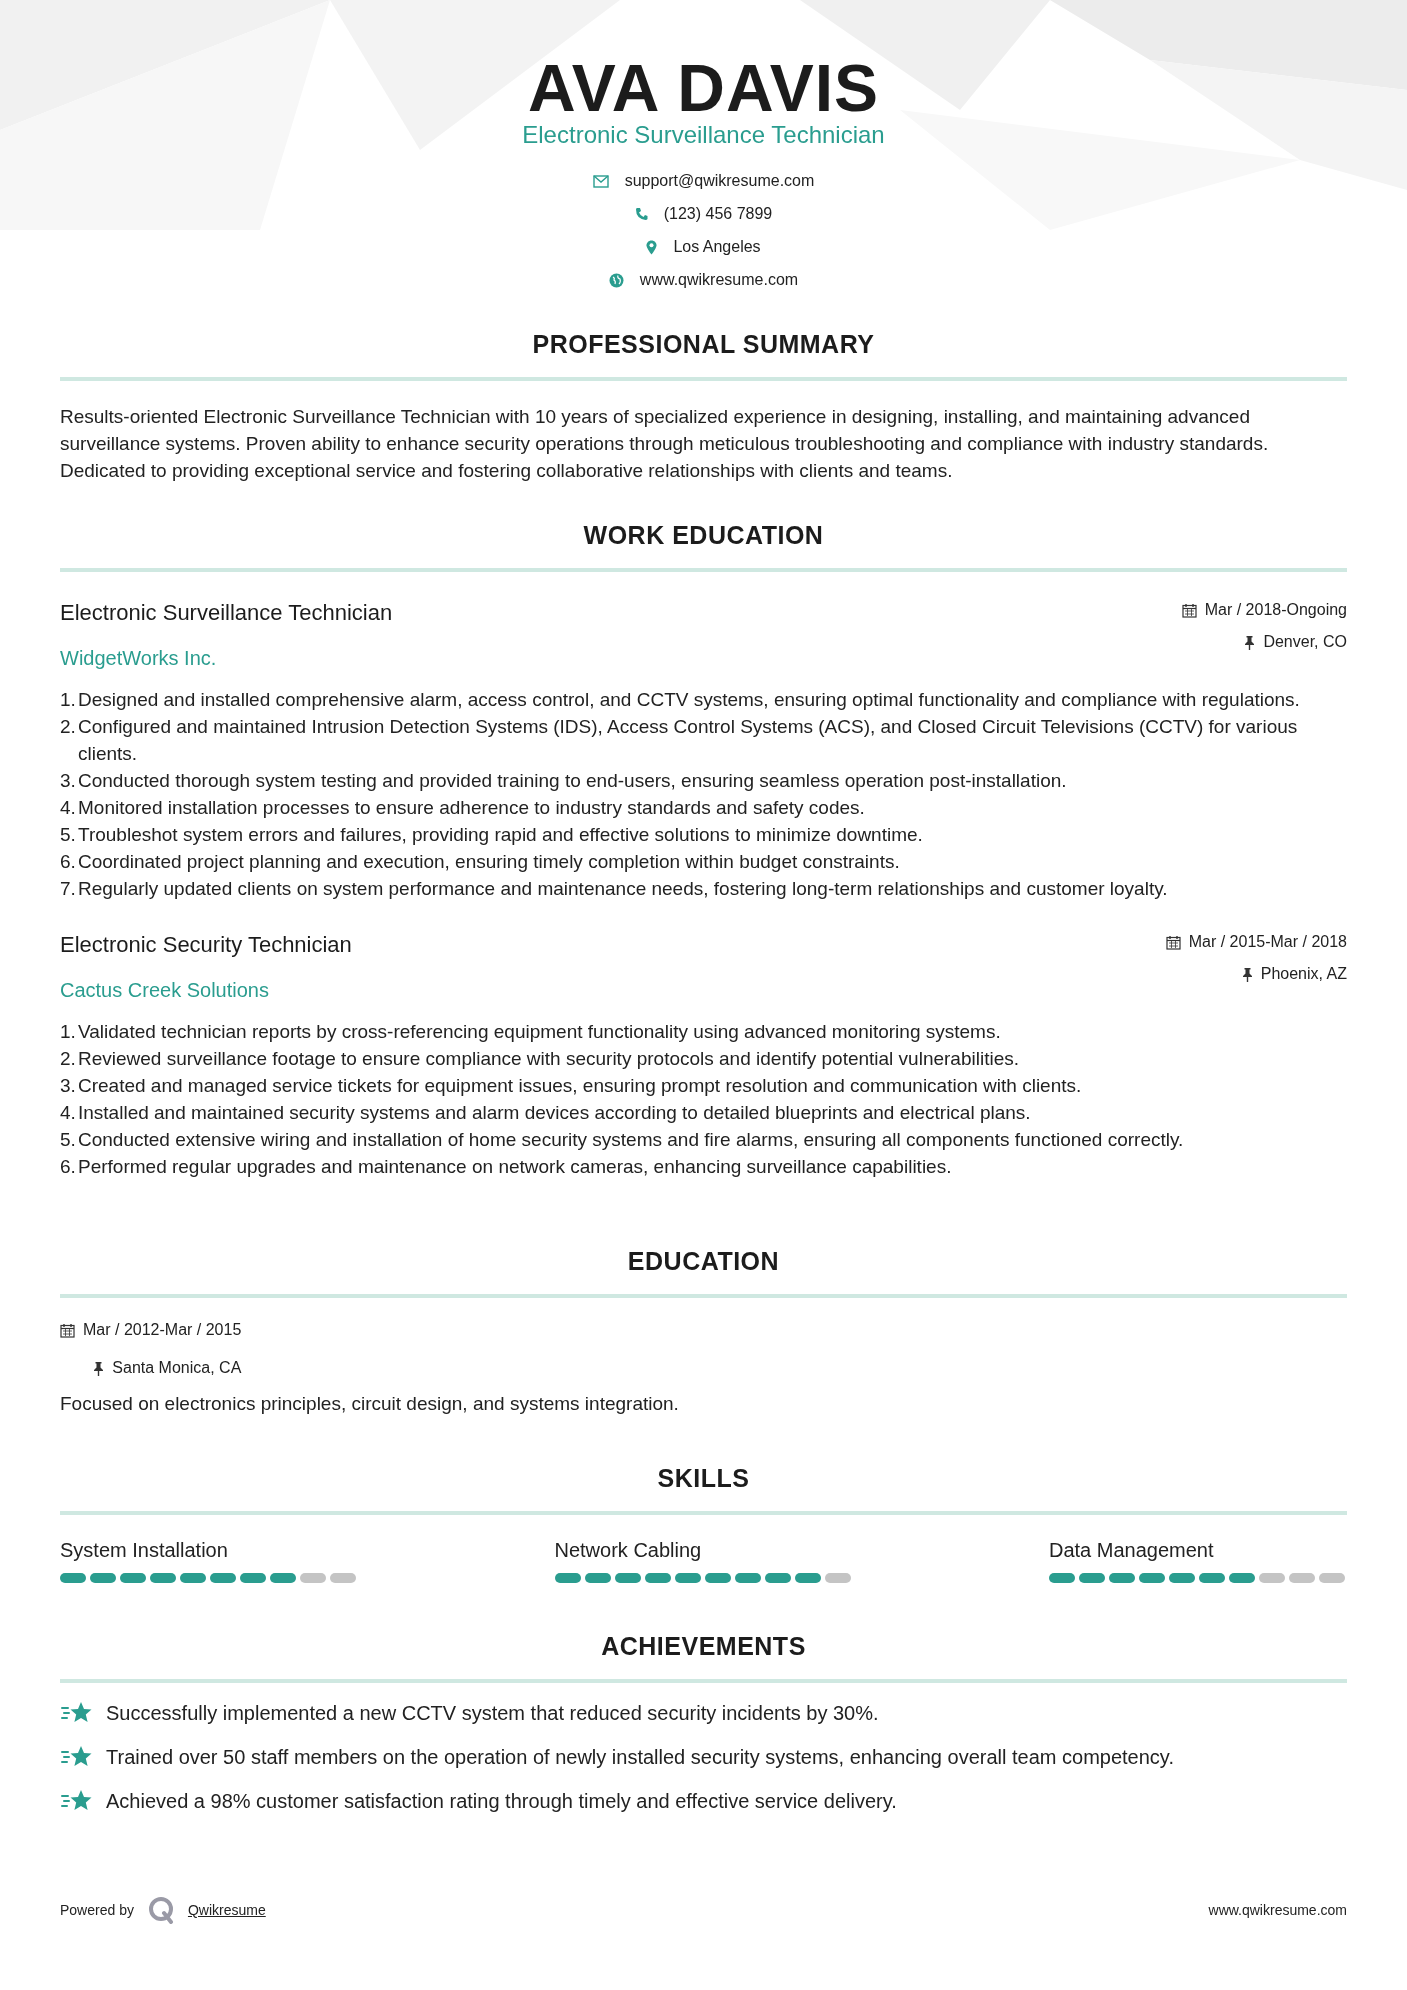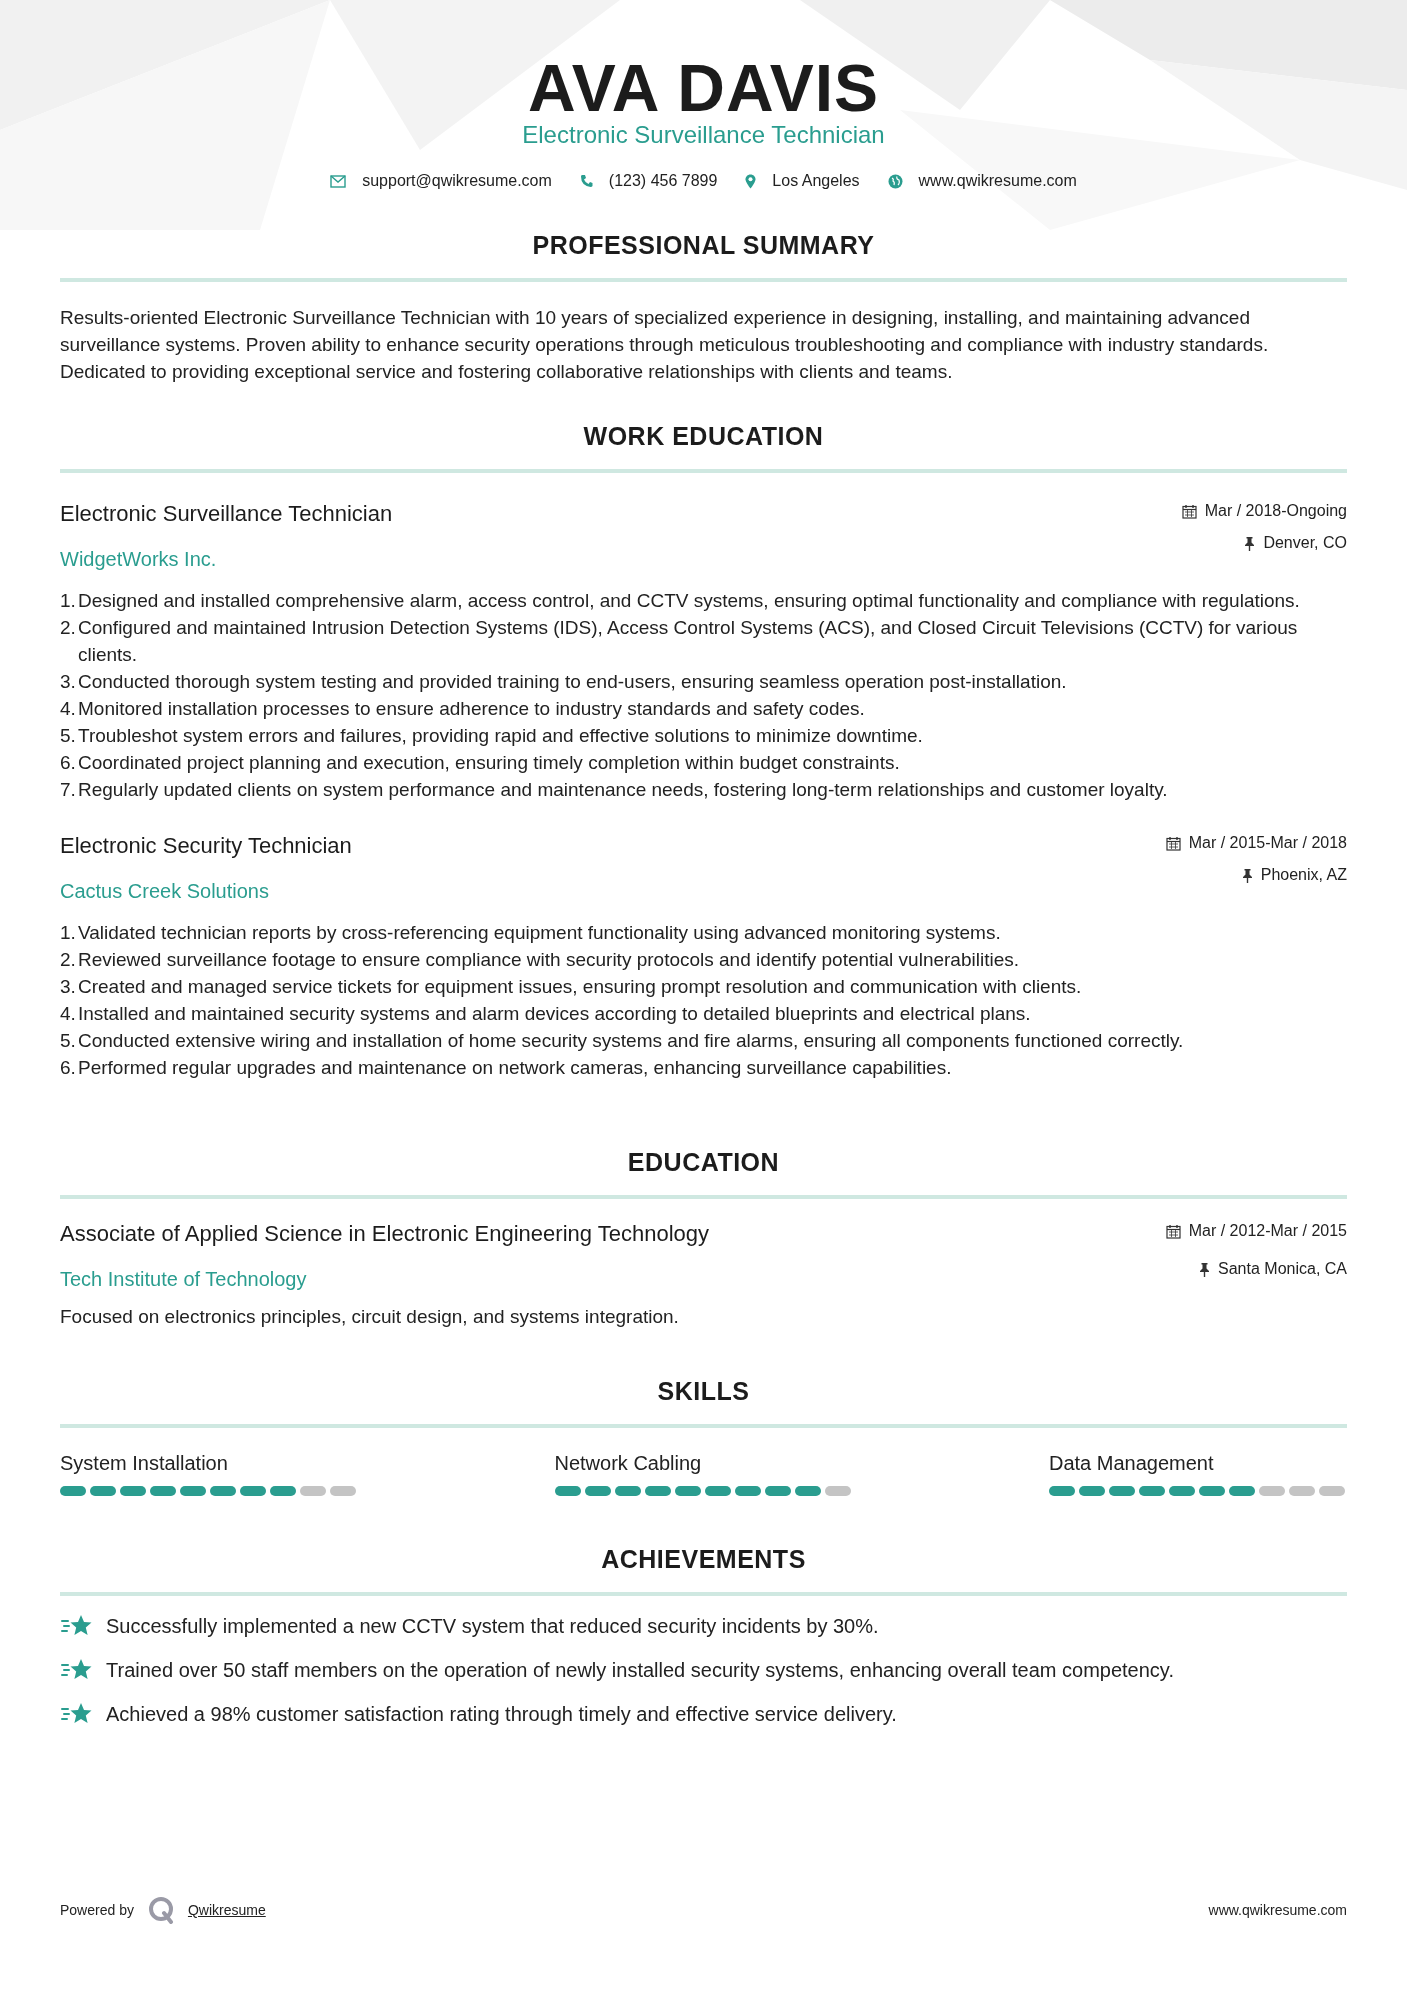--- a/index.html
+++ b/index.html
@@ -9,21 +9,21 @@
       color: #222222;
       position: relative;
       overflow: hidden;
     }
     .bg-shapes { position: absolute; left: 0; top: 0; width: 1407px; height: 230px; z-index: 0; }
     .page { position: relative; z-index: 1; padding: 0 60px; }
 
     .header { text-align: center; padding-top: 58px; }
     .name { font-size: 66px; font-weight: 700; letter-spacing: 1px; color: #1c1c1c; line-height: 60px; }
     .title { font-size: 24px; color: #2a9d8f; margin-top: 2px; line-height: 30px; }
-    .contacts { display: flex; justify-content: center; align-items: center; gap: 8px; margin-top: 22px; font-size: 16px; color: #222; }
+    .contacts { display: flex; justify-content: center; align-items: center; gap: 15px; margin-top: 22px; font-size: 16px; color: #222; flex-direction: column; }
     .contact { display: flex; align-items: center; margin: 0 10px; }
     .contact svg { margin-right: 16px; }
 
     .section-head { text-align: center; font-size: 25px; font-weight: 700; letter-spacing: 0.5px; color: #1c1c1c; line-height: 30px; }
     .rule { height: 4px; background: #cfe8e1; margin-top: 18px; }
 
     .summary { font-size: 19px; line-height: 27px; margin-top: 22px; color: #222; }
 
     .job { margin-top: 26px; }
     .job-top { display: flex; justify-content: space-between; align-items: flex-start; }
@@ -227,24 +227,20 @@
           </li>
       </ol>
     </div>
   </section>
 
   <section style="margin-top:66px;">
     <div class="section-head">EDUCATION</div>
     <div class="rule"></div>
     <div class="job" style="margin-top:20px;">
       <div class="job-top">
-        <div>
-          <div class="job-title">Associate of Applied Science in Electronic Engineering Technology</div>
-          <div class="company">Tech Institute of Technology</div>
-        </div>
         <div class="meta">
           <div class="meta-line">
             <svg width="15" height="15" viewBox="0 0 15 15">
                 <rect x="1" y="2.5" width="13" height="11.5" fill="none" stroke="#333" stroke-width="1.2"></rect>
                 <line x1="1" y1="5.5" x2="14" y2="5.5" stroke="#333" stroke-width="1.2"></line>
                 <line x1="4" y1="1" x2="4" y2="4" stroke="#333" stroke-width="1.4"></line>
                 <line x1="11" y1="1" x2="11" y2="4" stroke="#333" stroke-width="1.4"></line>
                 <path d="M3 8h9M3 11h9M5.5 6v7M9.5 6v7" stroke="#333" stroke-width="0.8"></path>
               </svg>
             <span>Mar / 2012-Mar / 2015</span>

